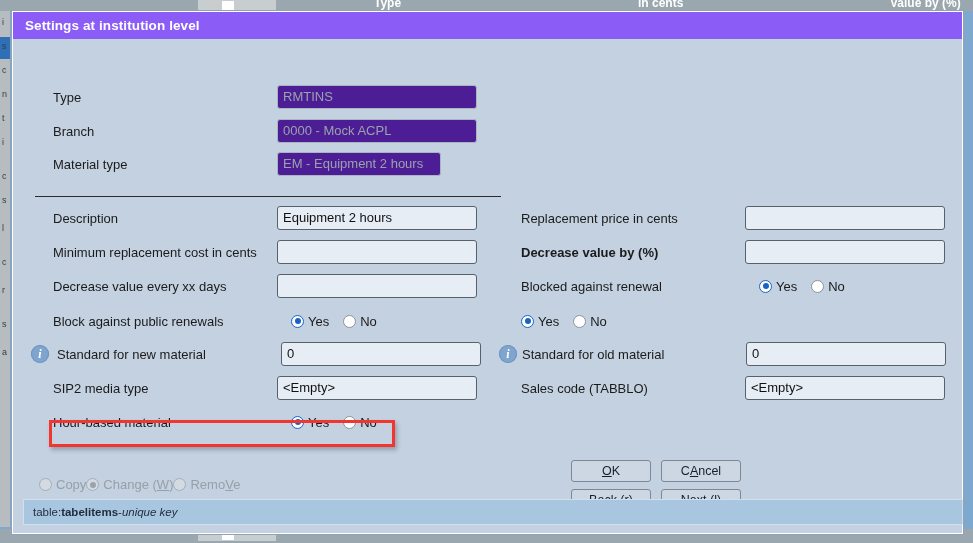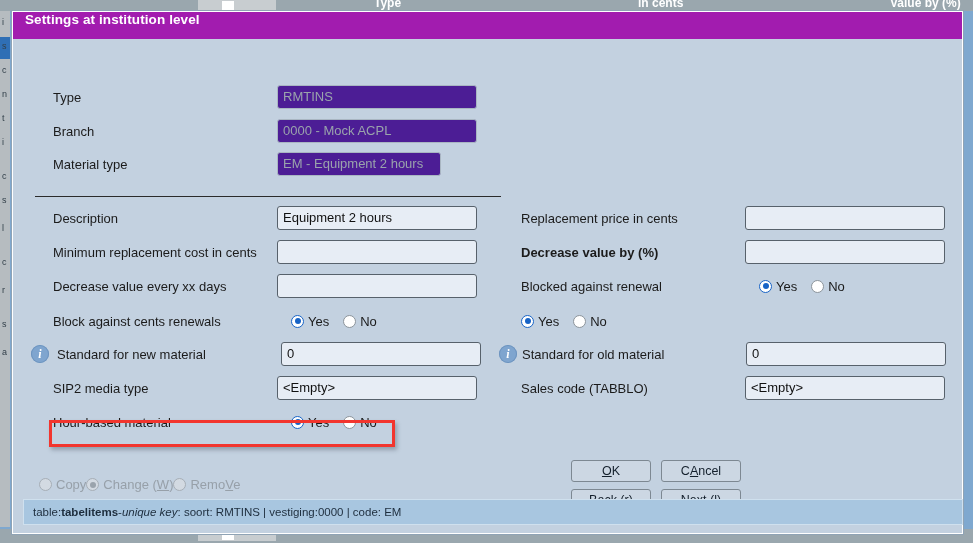--- a/index.html
+++ b/index.html
@@ -25,23 +25,23 @@
   .bg-botscroll{position:absolute;left:198px;bottom:2px;width:78px;height:9px;background:#c8cdd0;}
   .bg-botthumb{position:absolute;left:222px;bottom:3px;width:12px;height:7px;background:#ffffff;}
 
   
   .dialog{
     position:absolute;left:12px;top:11px;width:949px;height:521px;
     background:#c3d1e0;border:1px solid #ffffff;
     box-shadow:0 0 0 1px #8fa3b5;
   }
   .titlebar{
-    height:27px;background:#a21caf;color:#ffffff;
+    height:27px;background:#8b5cf6;color:#ffffff;
     font-size:13.5px;font-weight:bold;
-    display:flex;align-items:flex-start;padding-left:12px;
+    display:flex;align-items:center;padding-left:12px;
     letter-spacing:.1px;
   }
   .dlgbody{position:relative;height:494px;background:#c3d1e0;}
 
   
   .toprow{position:absolute;display:flex;align-items:center;}
   .lbl{font-size:13px;color:#1b1b1b;white-space:nowrap;}
 
   .fld{
     box-sizing:border-box;height:24px;background:#e7edf5;
@@ -178,21 +178,21 @@
         <span class="lbl" style="width:224px">Minimum replacement cost in cents</span>
         <div class="fld" style="width:200px"></div>
       </div>
 
       <div class="frow" style="left:40px;top:235px;">
         <span class="lbl" style="width:224px">Decrease value every xx days</span>
         <div class="fld" style="width:200px"></div>
       </div>
 
       <div class="frow" style="left:40px;top:270px;">
-        <span class="lbl" style="width:238px">Block against cents renewals</span>
+        <span class="lbl" style="width:238px">Block against public renewals</span>
         <div class="radiogrp">
           <label class="radio">
             <span class="dot on"></span>
             <span>Yes</span>
           </label>
           <label class="radio">
             <span class="dot"></span>
             <span>No</span>
           </label>
         </div>
@@ -296,18 +296,17 @@
           <div class="btn">Back (<u>r</u>)</div>
           <div class="btn">Next (<u>l</u>)</div>
         </div>
       </div>
 
       <div class="statusbar">
         <span>table: </span>
           <b>tabelitems</b>
           <span> - </span>
           <i>unique key</i>
-          <span>: soort: RMTINS | vestiging:0000 | code: EM</span>
       </div>
 
     </div>
   </div>
 </div>
 
 </body></html>

